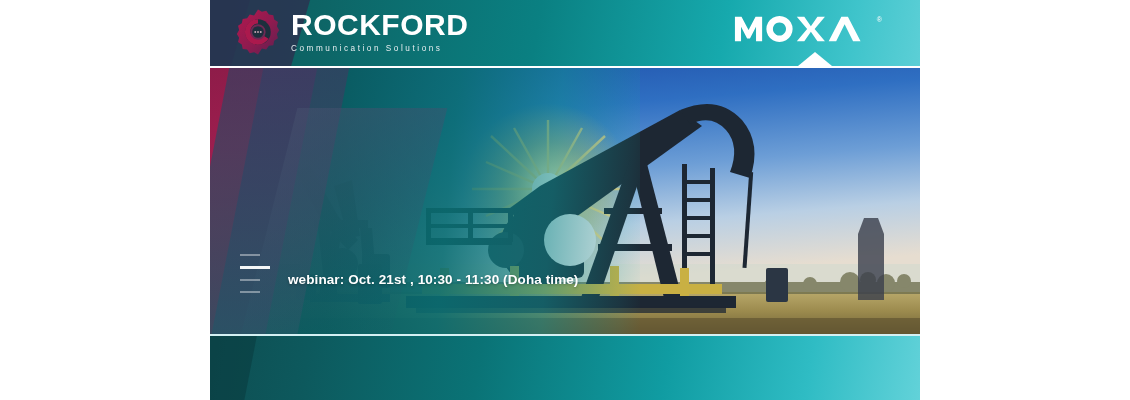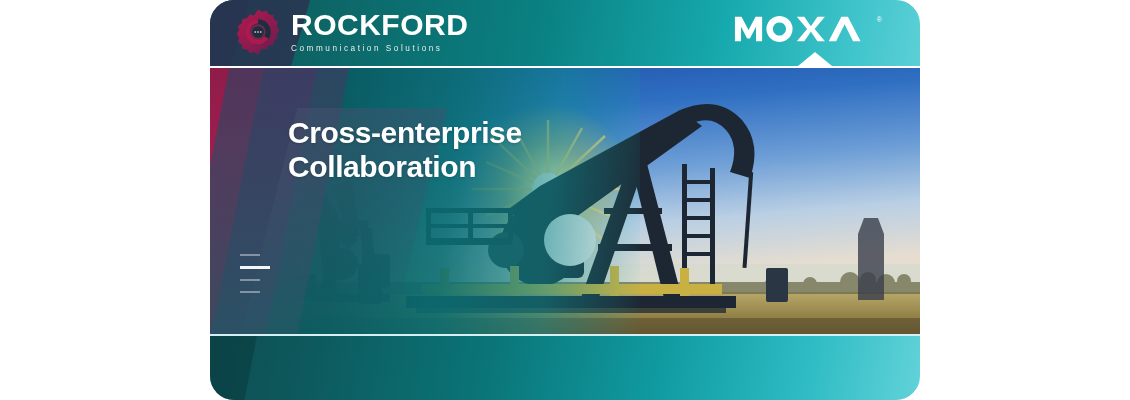--- a/index.html
+++ b/index.html
@@ -11,21 +11,20 @@
     width:1130px; height:400px;
     background:#ffffff;
   }
 
   
   #banner {
     position:absolute;
     left:210px; top:0;
     width:710px; height:400px;
     overflow:hidden;
-    border-radius:24px;
   }
 
   
   #header-band {
     position:absolute; left:0; top:0;
     width:710px; height:66px;
     background:linear-gradient(100deg,#0d5b5c 0%, #0d6566 16%, #0a8082 46%, #16a9ad 72%, #3fc4cb 90%, #5ccfd6 100%);
     overflow:hidden;
   }
   #header-band .hdr-dark-wedge{
@@ -385,26 +384,23 @@
       <div id="wedge-soft"></div>
 
       <div id="slide-indicator">
         <div class="dash"></div>
         <div class="dash active"></div>
         <div class="dash"></div>
         <div class="dash"></div>
       </div>
 
       <div id="hero-copy">
-        <div id="hero-title">
-          <div>Cross-enterprise</div>
-          <div>Collaboration</div>
-        </div>
       </div>
 
+      <div id="hero-webinar">webinar: Oct. 21st , 10:30 - 11:30 (Doha time)</div>
     </div>
 
     <div id="footer-rule"></div>
 
     <div id="footer-band">
       <div class="ftr-wedge"></div>
     </div>
 
   </div>
 </div>

